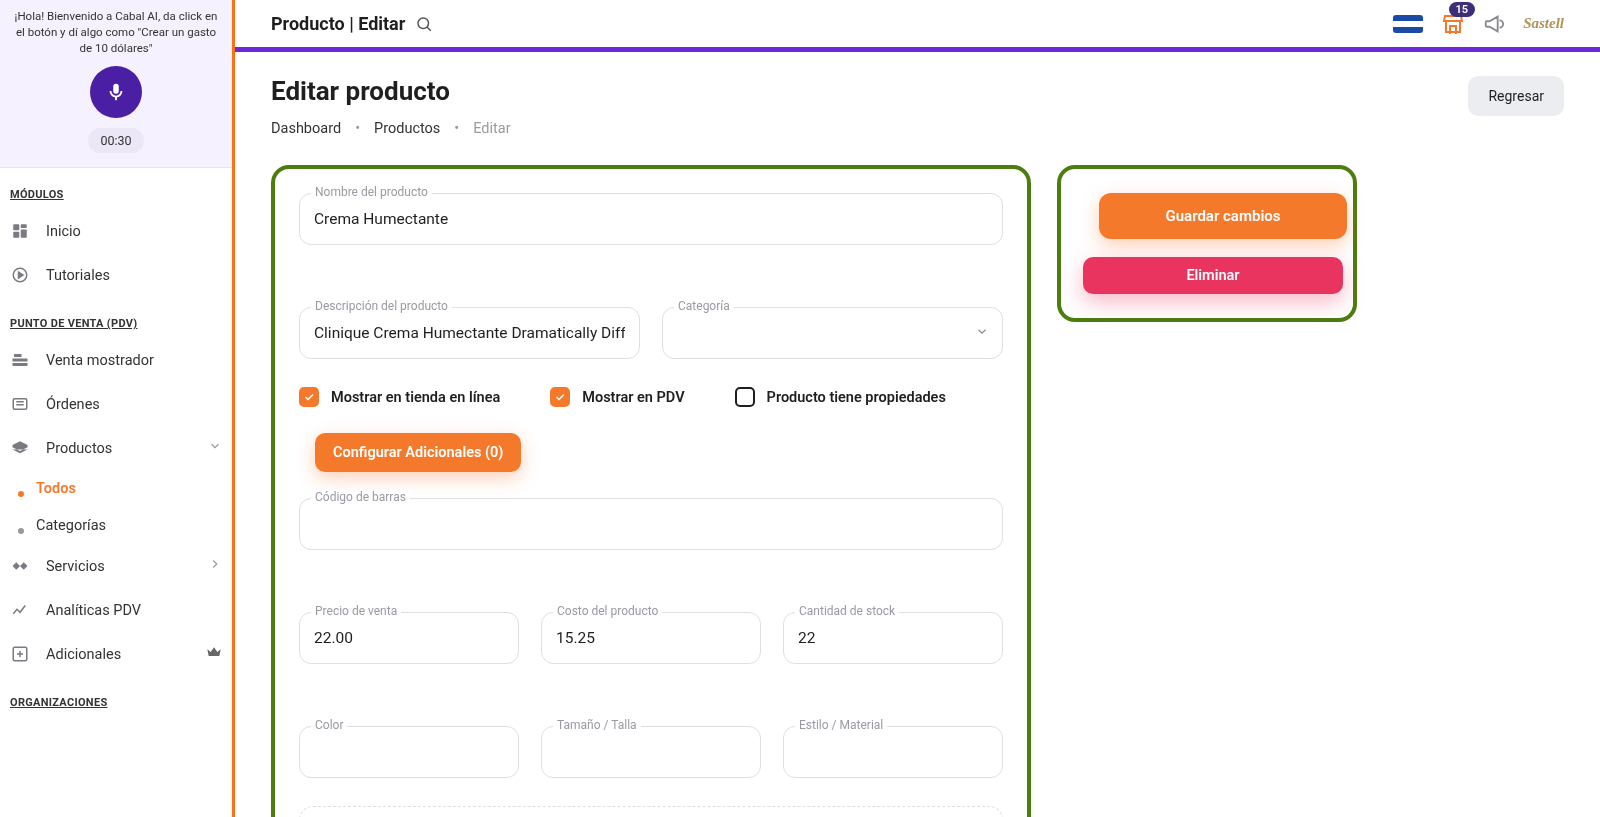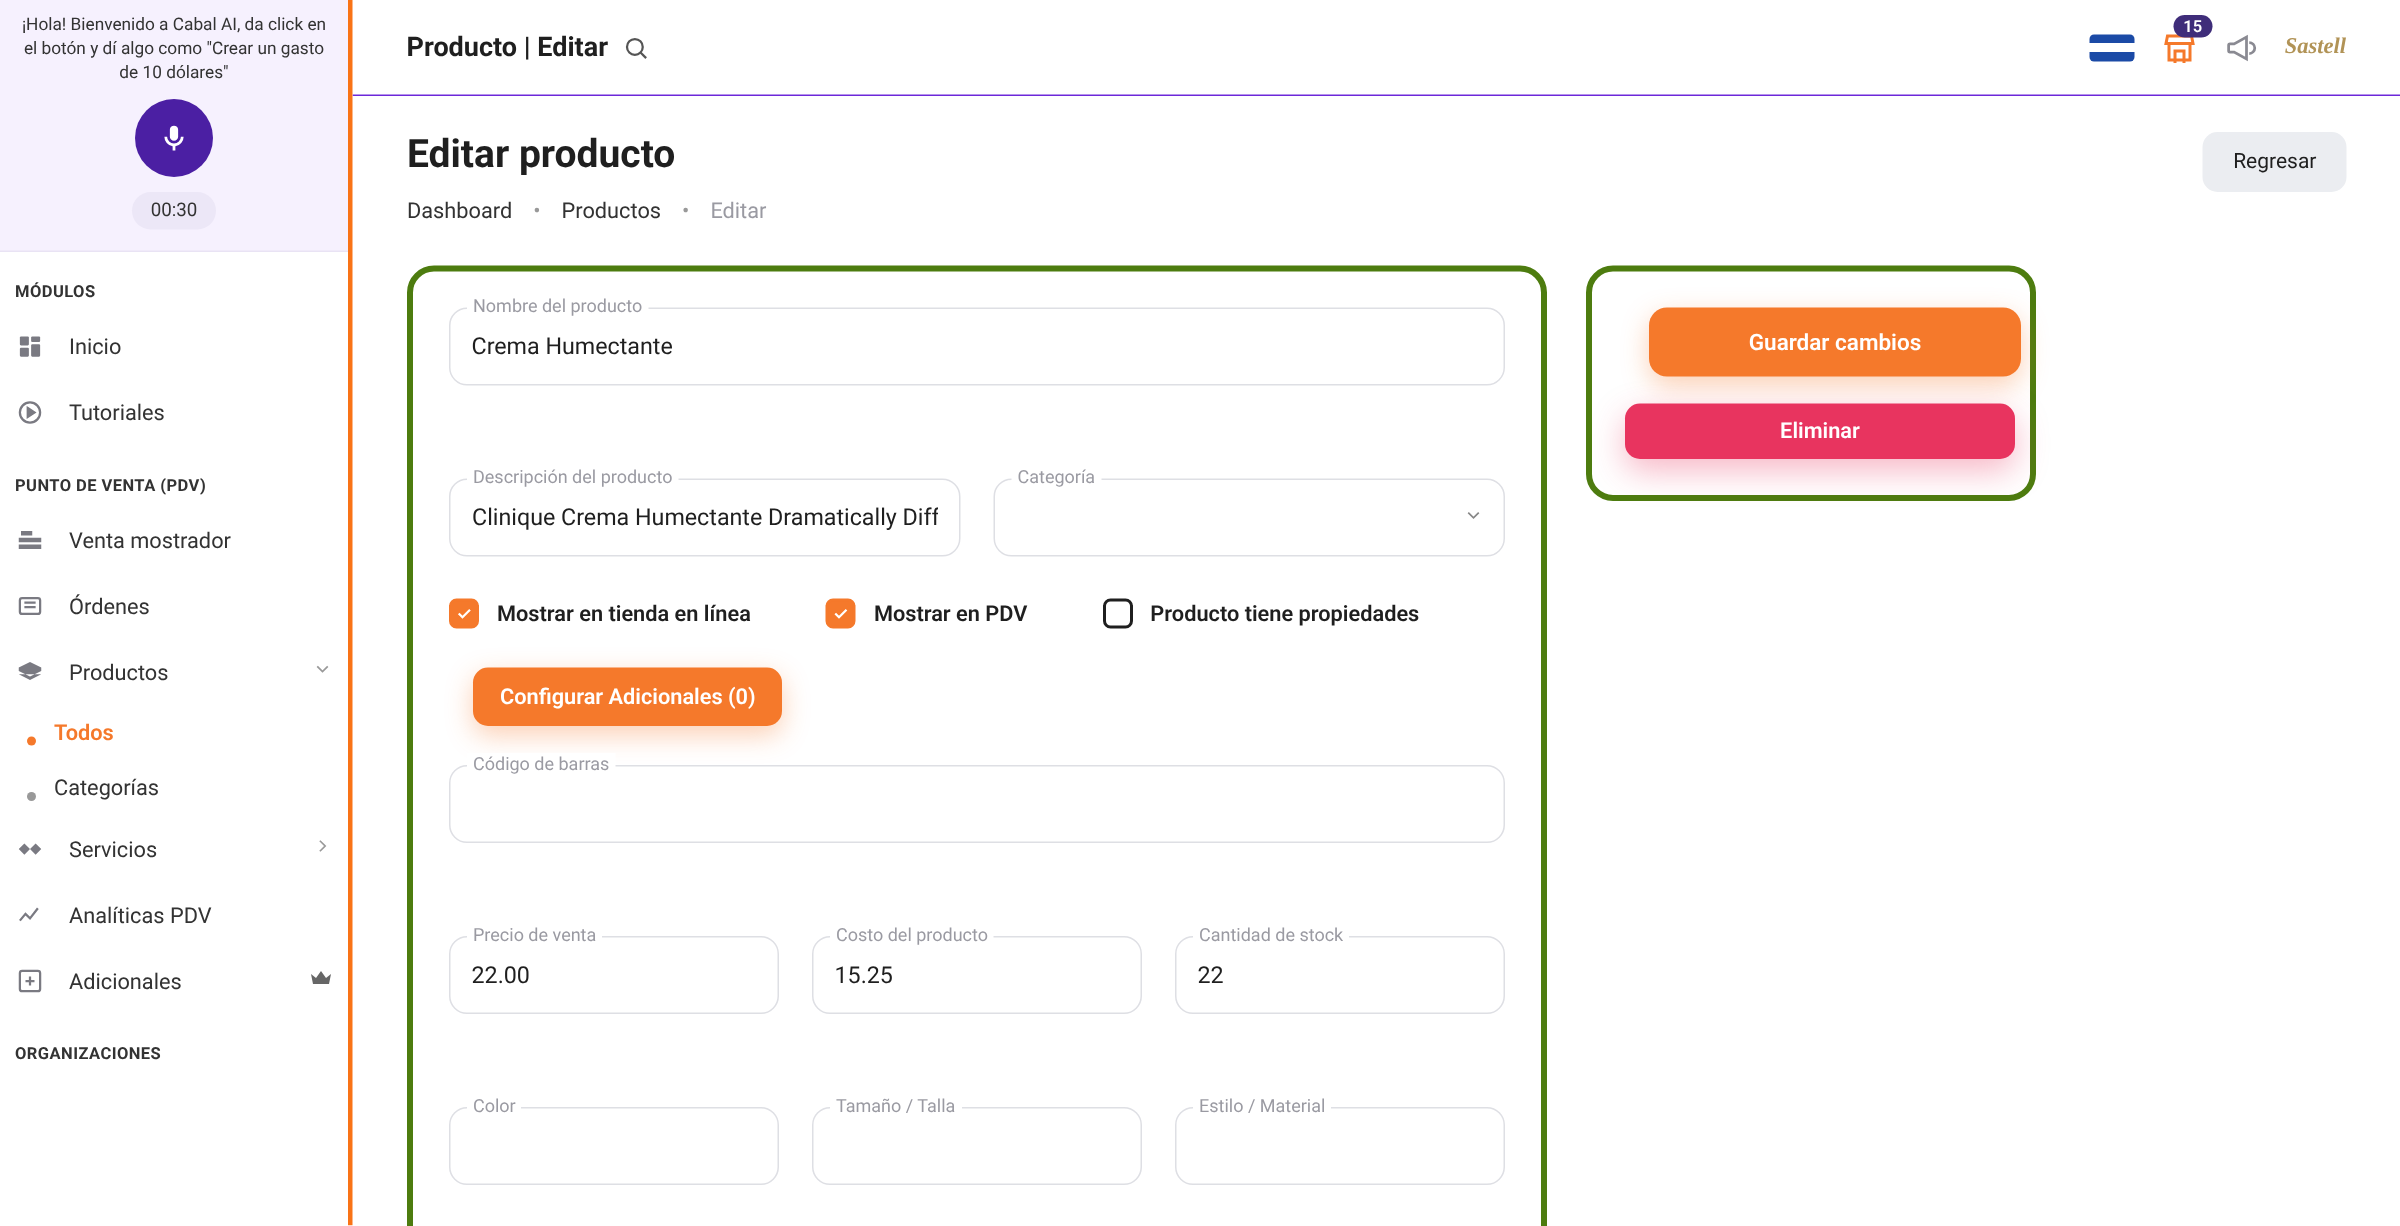--- a/index.html
+++ b/index.html
@@ -56,20 +56,21 @@
       padding: 5px 12px;
       border-radius: 16px;
     }
 
     .nav-section-title {
       font-size: 11px;
       font-weight: 700;
       color: #333;
       letter-spacing: 0.3px;
       padding: 20px 10px 8px;
+      text-decoration: underline;
     }
     .nav-item {
       display: flex;
       align-items: center;
       gap: 16px;
       padding: 12px 10px;
       font-size: 14.5px;
       color: #333;
       cursor: pointer;
       position: relative;
@@ -113,22 +114,22 @@
     .nav-sub-item.active .dot { background: #f5792b; }
 
     
     .main {
       flex: 1;
       display: flex;
       flex-direction: column;
       overflow: hidden;
     }
     .topbar {
-      height: 64px;
-      border-bottom: 1px solid #6d28d9;
+      height: 52px;
+      border-bottom: 5px solid #6d28d9;
       display: flex;
       align-items: center;
       padding: 0 36px 0 36px;
     }
     .page-title {
       font-size: 18px;
       font-weight: 700;
       color: #1f1f1f;
       display: flex;
       align-items: center;

